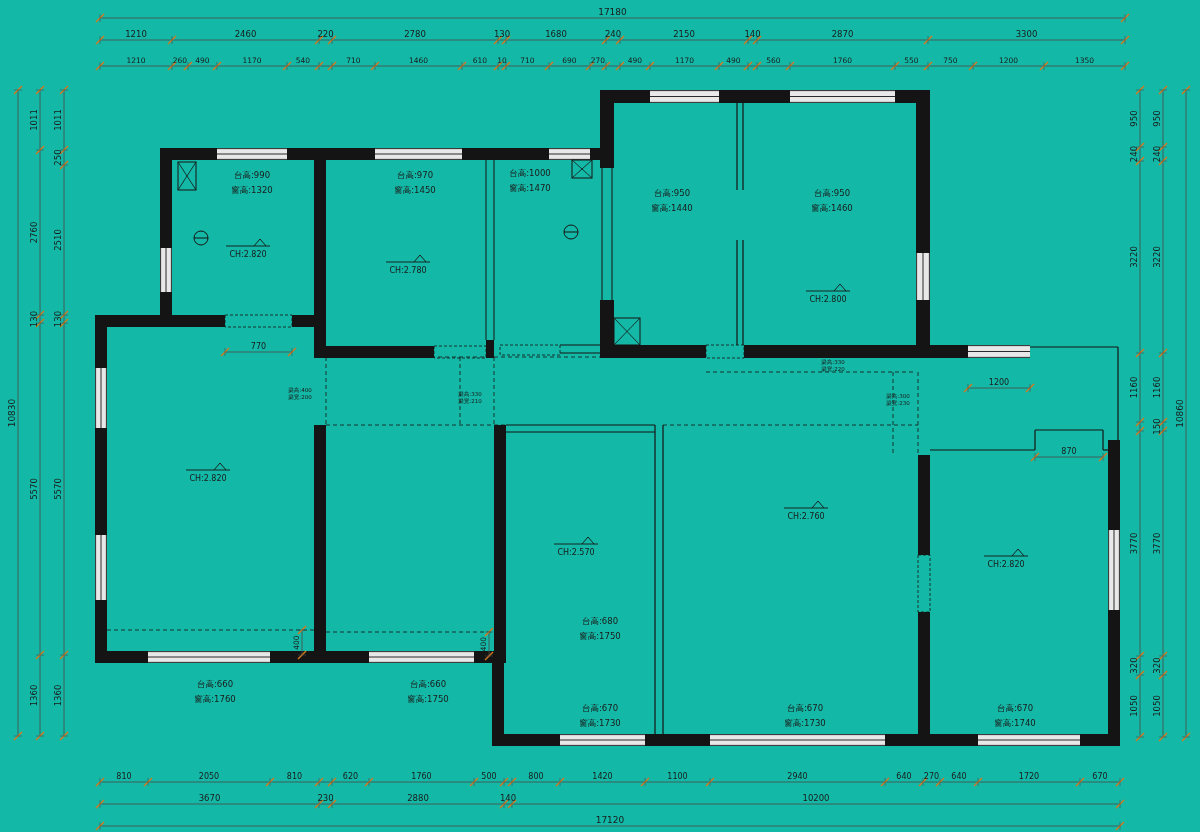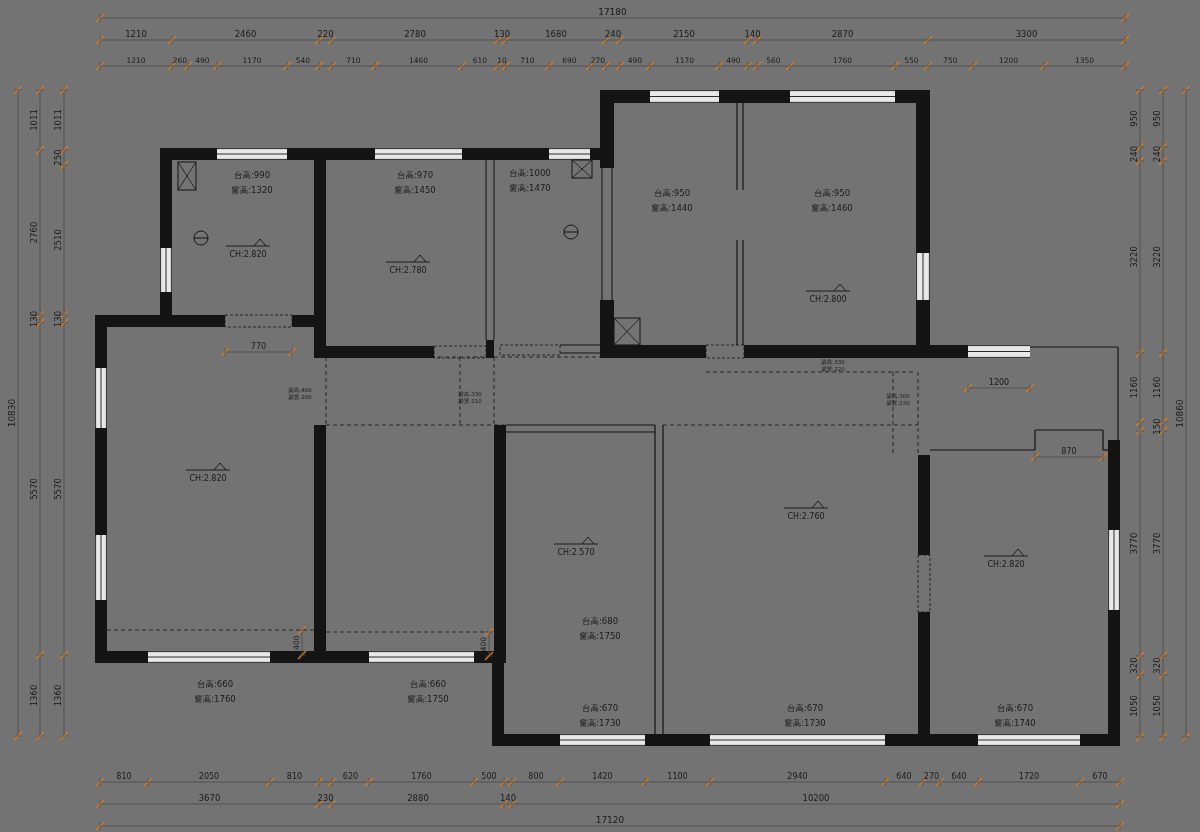--- a/index.html
+++ b/index.html
@@ -1,16 +1,16 @@
 <!DOCTYPE html>
 <html><head>
 <meta charset="utf-8">
 <style>
   html,body{margin:0;padding:0;background:#e8e8e8;}
-  #stage{position:relative;width:1200px;height:832px;background:#737373;overflow:hidden;
+  #stage{position:relative;width:1200px;height:832px;background:#14b8a6;overflow:hidden;
          font-family:"DejaVu Sans", sans-serif;}
   svg text{font-family:"DejaVu Sans", sans-serif;}
 </style>
 </head>
 <body>
 
 <div id="stage">
   <svg id="plan" width="1200" height="832" viewBox="0 0 1200 832">
       <rect x="160" y="148" width="57" height="12" fill="#141414"></rect>
       <rect x="287" y="148" width="88" height="12" fill="#141414"></rect>

